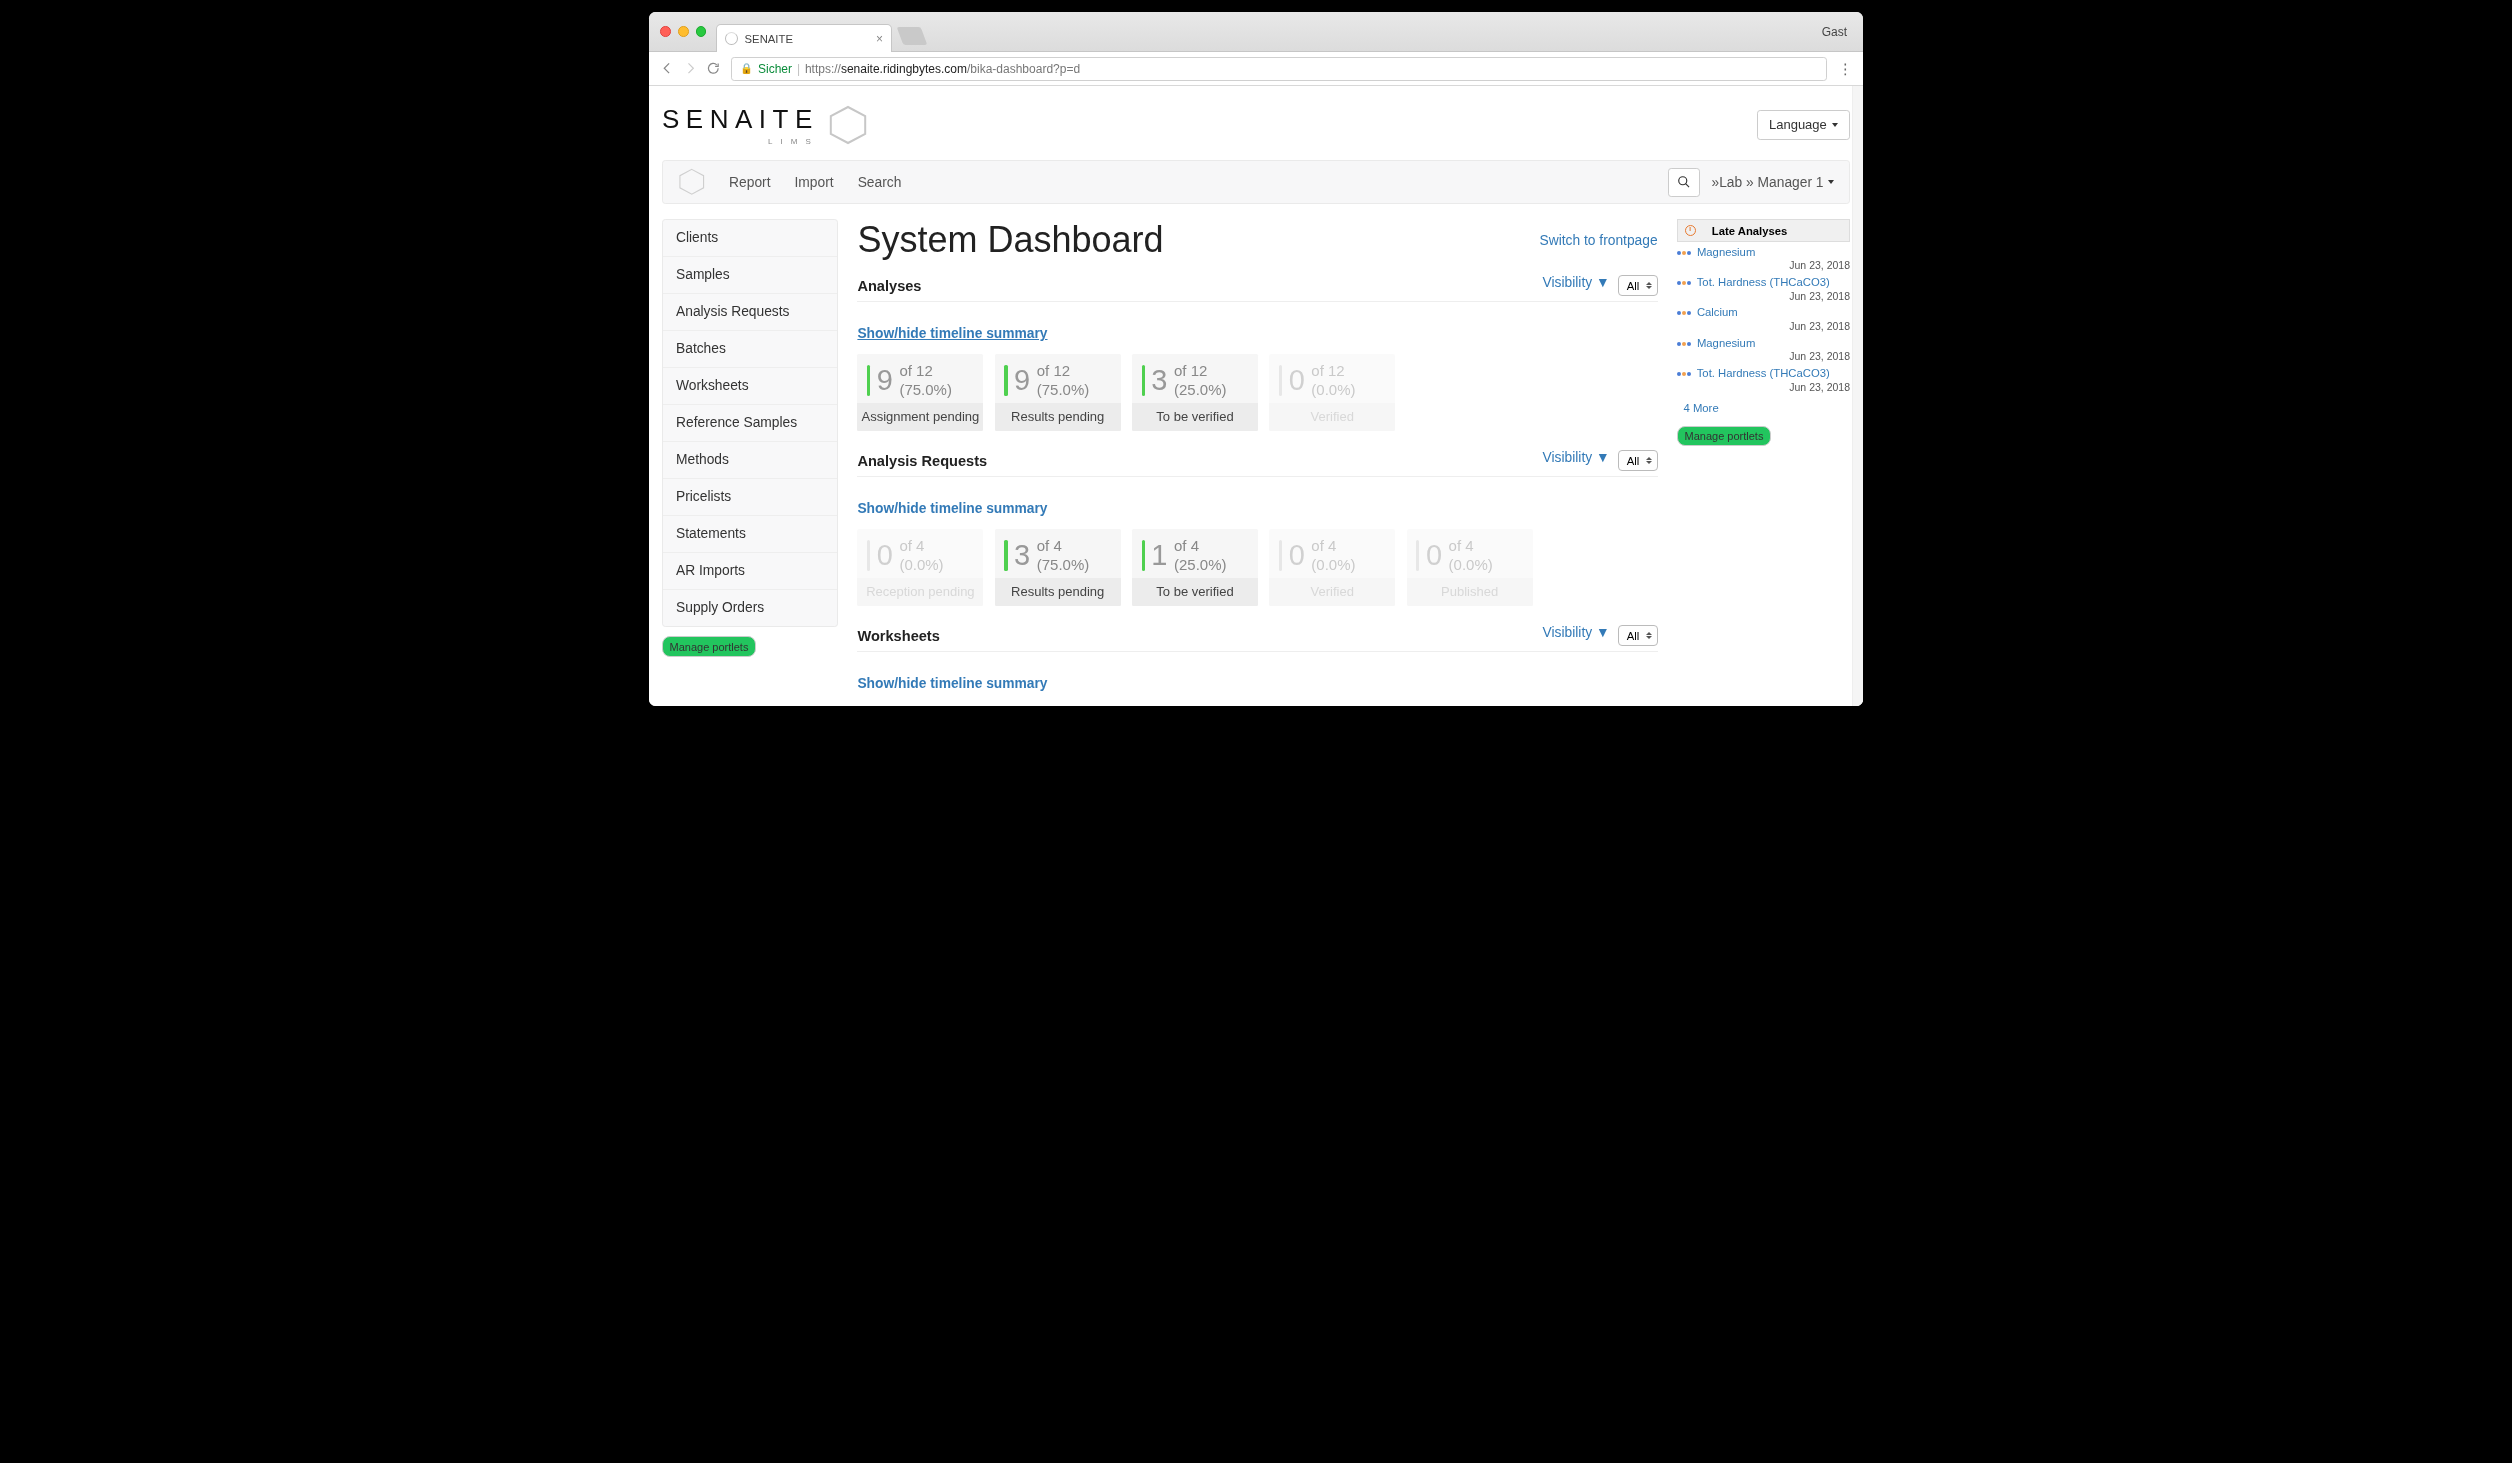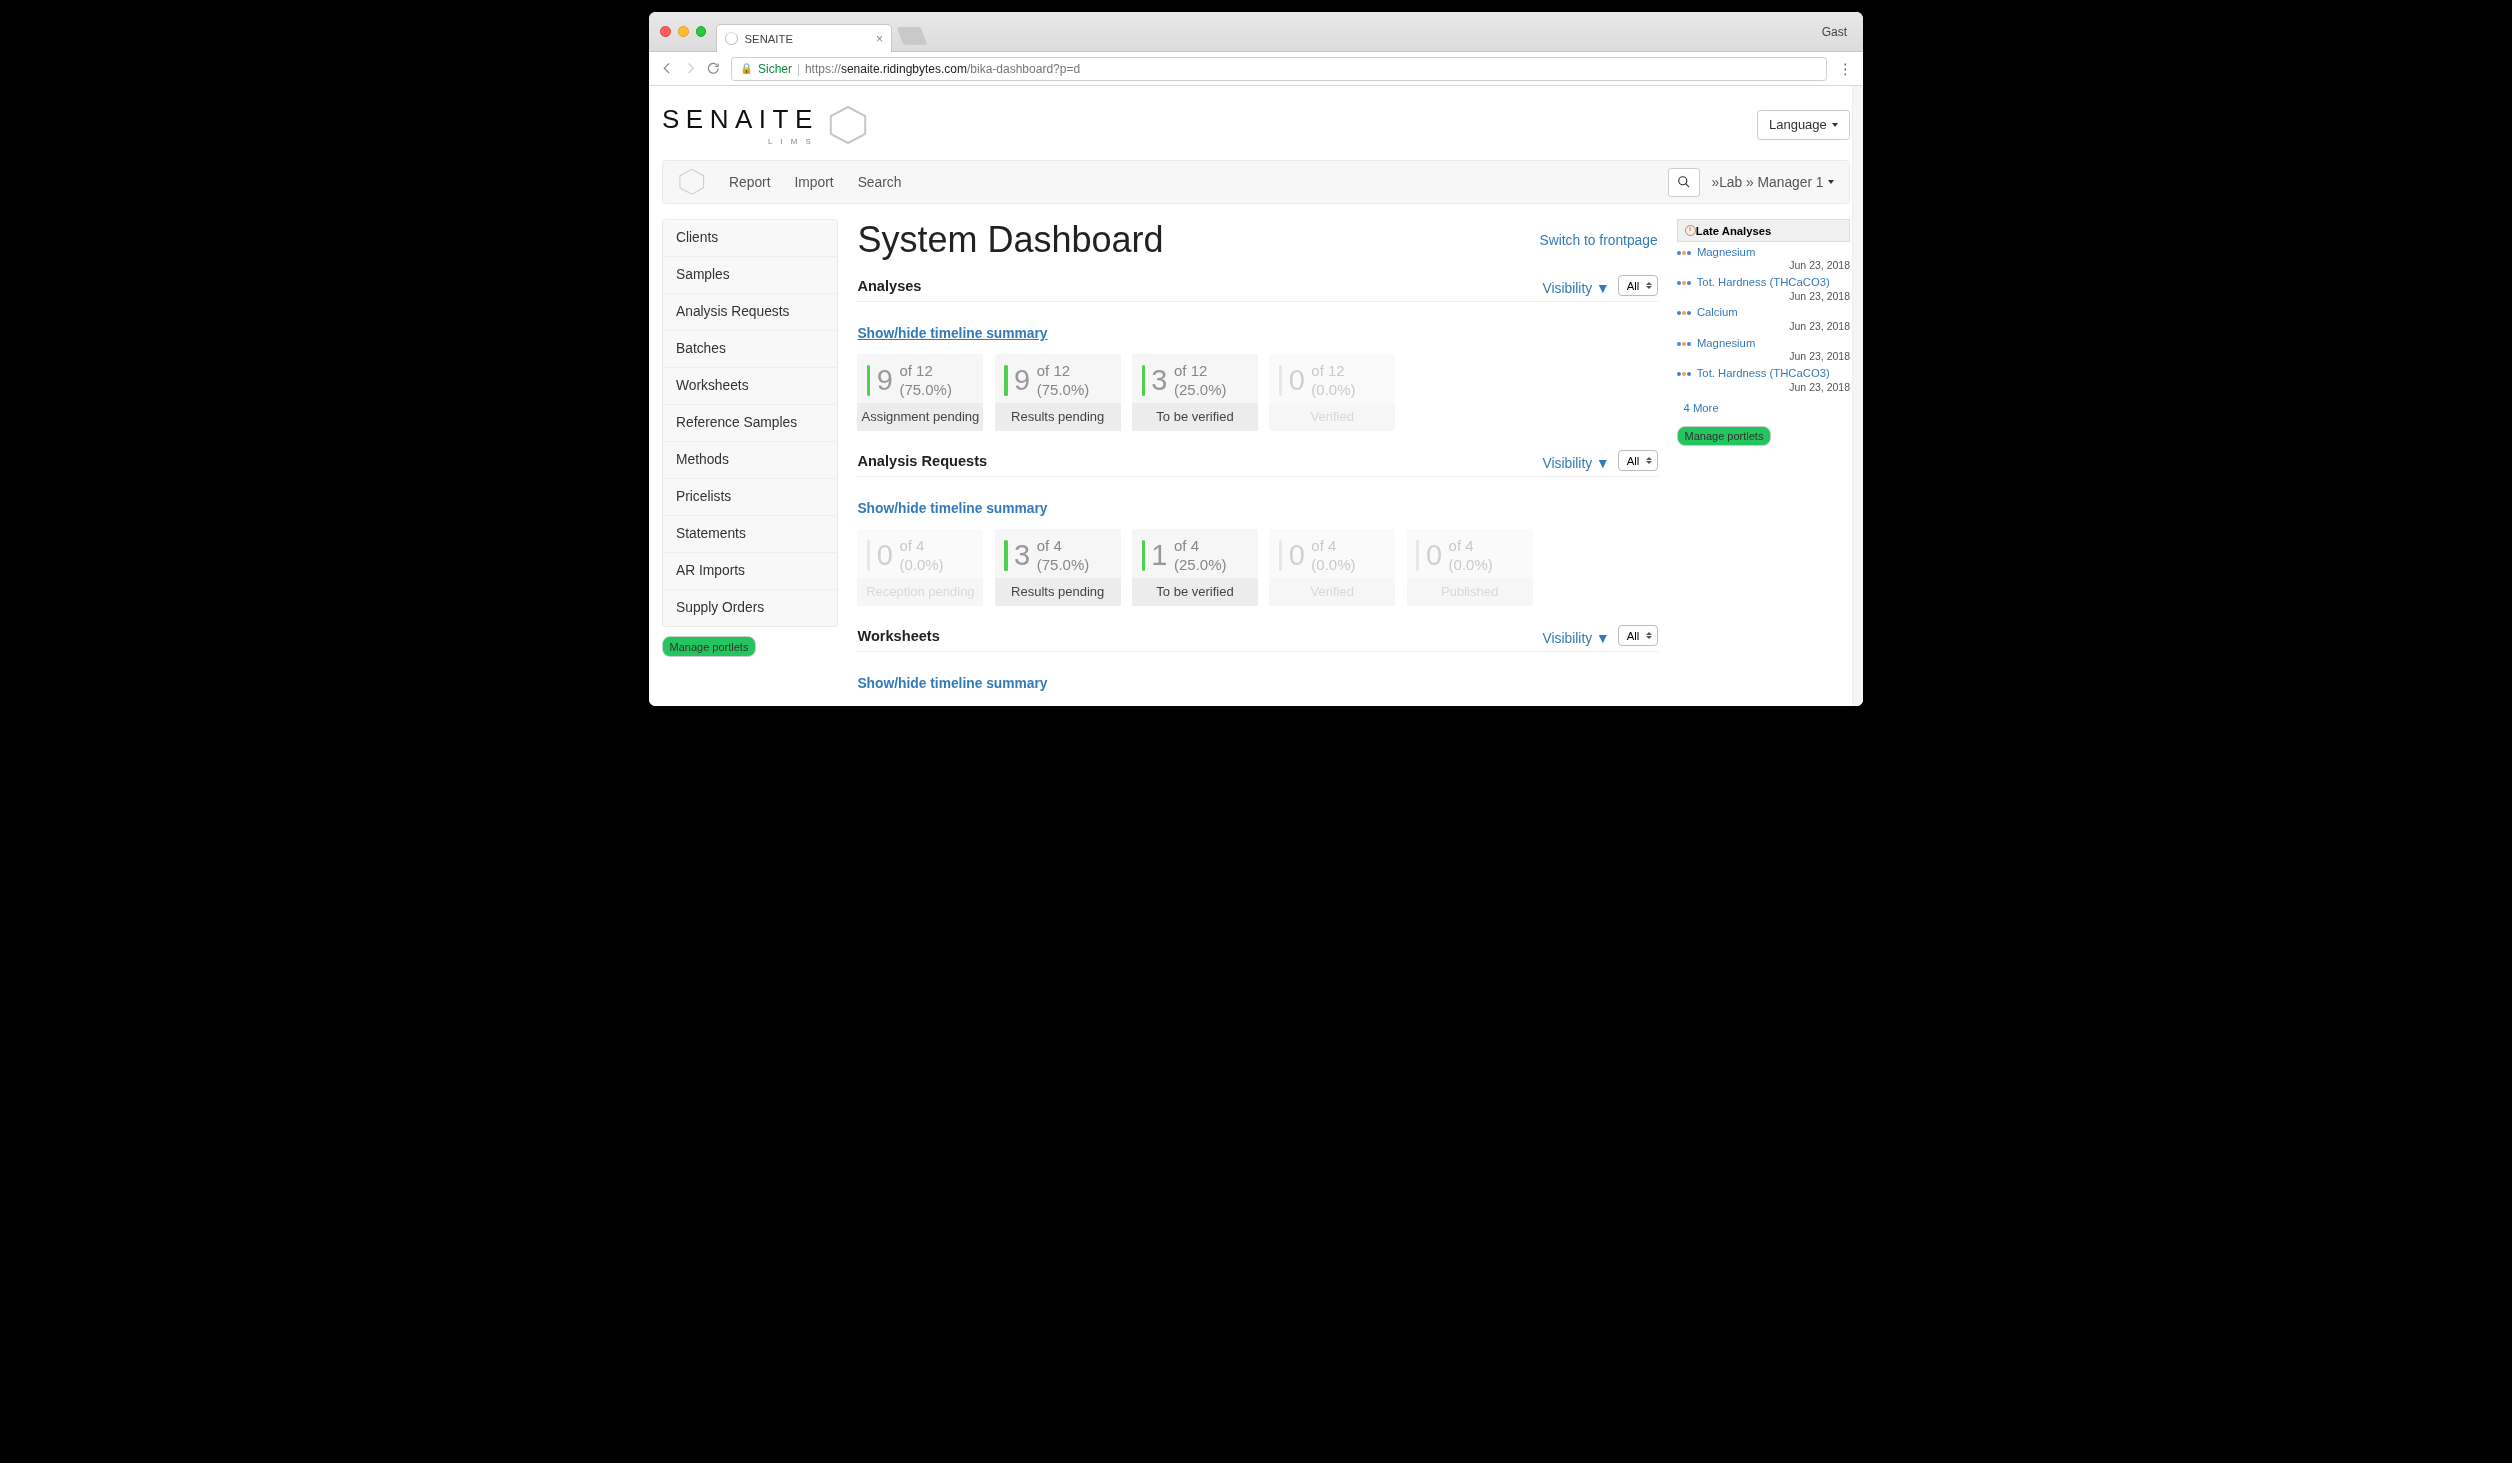--- a/index.html
+++ b/index.html
@@ -215,21 +215,21 @@
   }
   .main h1 { font-weight:300; font-size:36px; color:#222; margin-bottom:6.5px; }
   .switch-link { float:right; color:#337ab7; font-size:13.8px; margin-top:14.6px; }
 
   .section-head {
     display:flex; align-items:center; margin-top:19.4px;
     border-bottom:0.8px solid #eee; padding-bottom:4.9px;
   }
   .section-head:first-of-type{ margin-top:14.6px; }
   .section-head h2 { font-size:14.6px; font-weight:600; color:#222; }
-  .section-head .controls { margin-left:auto; display:flex;align-items:flex-end;gap:8px; }
+  .section-head .controls { margin-left:auto; display:flex;align-items:flex-start;gap:8px; }
   .visibility-lbl { color:#337ab7; font-size:13.8px; }
   .vis-arrow { color:#337ab7; }
   .select-wrap {
     border:0.8px solid #bbb;border-radius:4px;
     height:21px; display:flex;align-items:center;
     padding:0 4.9px 0 8px; background:#fefefe; font-size:11.3px;
   }
   .select-wrap .chev { margin-left:6.5px; display:flex;flex-direction:column;gap:0.8px; }
   .chev span { width:0;height:0;border-left:3.2px solid transparent;border-right:3.2px solid transparent; }
   .chev .up{border-bottom:3.2px solid #555;}
@@ -275,21 +275,21 @@
   .right-col {
     width:173px;
     flex-shrink:0;
   }
   .portlet-head {
     background:#f0f0f0;
     border:0.8px solid #ddd;
     padding:4.9px 6.5px;
     font-size:11.3px;
     font-weight:600;
-    display:flex;align-items:center;gap:0;
+    display:flex;align-items:center;gap:16px;
     border-radius:0;
   }
   .clock-icon{
     width:11.3px;height:11.3px;border:1.6px solid #e8792e;border-radius:50%;
     position:relative;
   }
   .clock-icon::after{content:"";position:absolute;width:0.8px;height:4px;background:#e8792e;left:50%;top:0.8px;transform:translateX(-50%);}
   .late-item{
     padding:3.2px 0 1.6px;
     font-size:11.3px;

